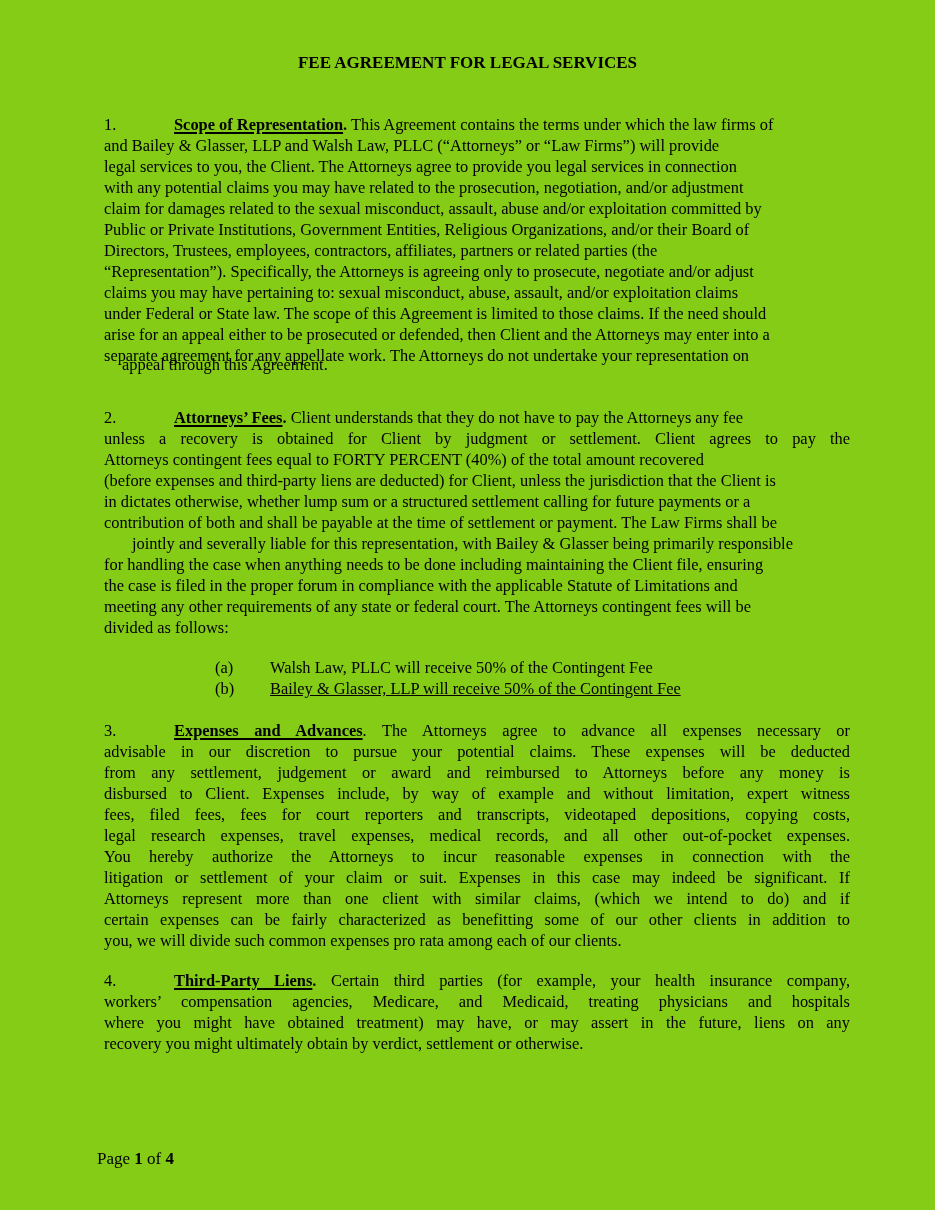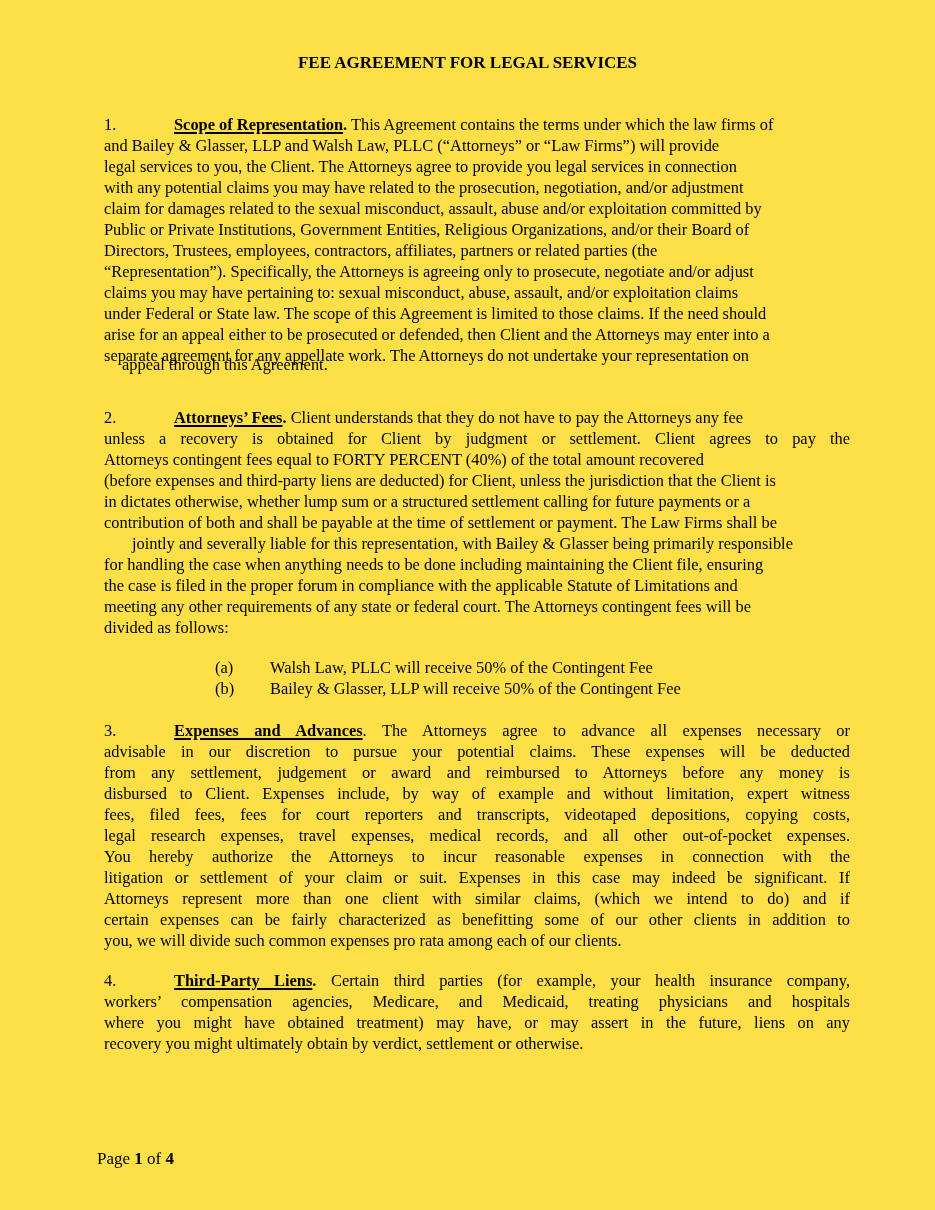--- a/index.html
+++ b/index.html
@@ -1,19 +1,19 @@
 <!DOCTYPE html>
 <html><head>
 <meta charset="utf-8">
 <style>
   html, body { margin: 0; padding: 0; background: #ffffff; }
   body { width: 935px; height: 1210px; position: relative; overflow: hidden; }
   .page {
     position: absolute; left: 0; top: 0; width: 935px; height: 1210px;
-    background: #fde047; color: #000000;
+    background: #84cc16; color: #000000;
     font-family: "Liberation Serif", "DejaVu Serif", serif;
   }
   .title {
     position: absolute; top: 53px; left: 0; width: 935px; text-align: center;
     font-weight: bold; font-size: 17px; letter-spacing: 0px;
   }
   .para { position: absolute; left: 104px; width: 746px; font-size: 16.4px; }
   .line { position: absolute; left: 0; white-space: nowrap; height: 21px; line-height: 21px; }
   .line.just { width: 746px; text-align: justify; text-align-last: justify; white-space: normal; }
   .num { display: inline-block; width: 55px; }
@@ -54,21 +54,21 @@
     <div class="line" style="top:84px;">in dictates otherwise, whether lump sum or a structured settlement calling for future payments or a</div>
     <div class="line" style="top:105px;">contribution of both and shall be payable at the time of settlement or payment. The Law Firms shall be</div>
     <div class="line" style="top:126px;margin-left:28px;">jointly and severally liable for this representation, with Bailey &amp; Glasser being primarily responsible</div>
     <div class="line" style="top:147px;">for handling the case when anything needs to be done including maintaining the Client file, ensuring</div>
     <div class="line" style="top:168px;">the case is filed in the proper forum in compliance with the applicable Statute of Limitations and</div>
     <div class="line" style="top:189px;">meeting any other requirements of any state or federal court. The Attorneys contingent fees will be</div>
     <div class="line" style="top:210px;">divided as follows:</div>
   </div>
 
   <div class="sub" style="top:657px;"><span class="lbl">(a)</span><span>Walsh Law, PLLC will receive 50% of the Contingent Fee</span></div>
-  <div class="sub" style="top:678px;"><span class="lbl">(b)</span><span>Bailey &amp; Glasser, LLP will receive 50% of the Contingent Fee</span></div>
+  <div class="sub" style="top:678px;text-decoration:underline;"><span class="lbl">(b)</span><span>Bailey &amp; Glasser, LLP will receive 50% of the Contingent Fee</span></div>
 
   <div class="para" style="top:720px;">
     <div class="line just" style="top:0px;"><span class="num">3.</span><span class="heading">Expenses and Advances</span><span>.</span><span> The Attorneys agree to advance all expenses necessary or</span></div>
     <div class="line just" style="top:21px;">advisable in our discretion to pursue your potential claims. These expenses will be deducted</div>
     <div class="line just" style="top:42px;">from any settlement, judgement or award and reimbursed to Attorneys before any money is</div>
     <div class="line just" style="top:63px;">disbursed to Client. Expenses include, by way of example and without limitation, expert witness</div>
     <div class="line just" style="top:84px;">fees, filed fees, fees for court reporters and transcripts, videotaped depositions, copying costs,</div>
     <div class="line just" style="top:105px;">legal research expenses, travel expenses, medical records, and all other out-of-pocket expenses.</div>
     <div class="line just" style="top:126px;">You hereby authorize the Attorneys to incur reasonable expenses in connection with the</div>
     <div class="line just" style="top:147px;">litigation or settlement of your claim or suit. Expenses in this case may indeed be significant. If</div>

